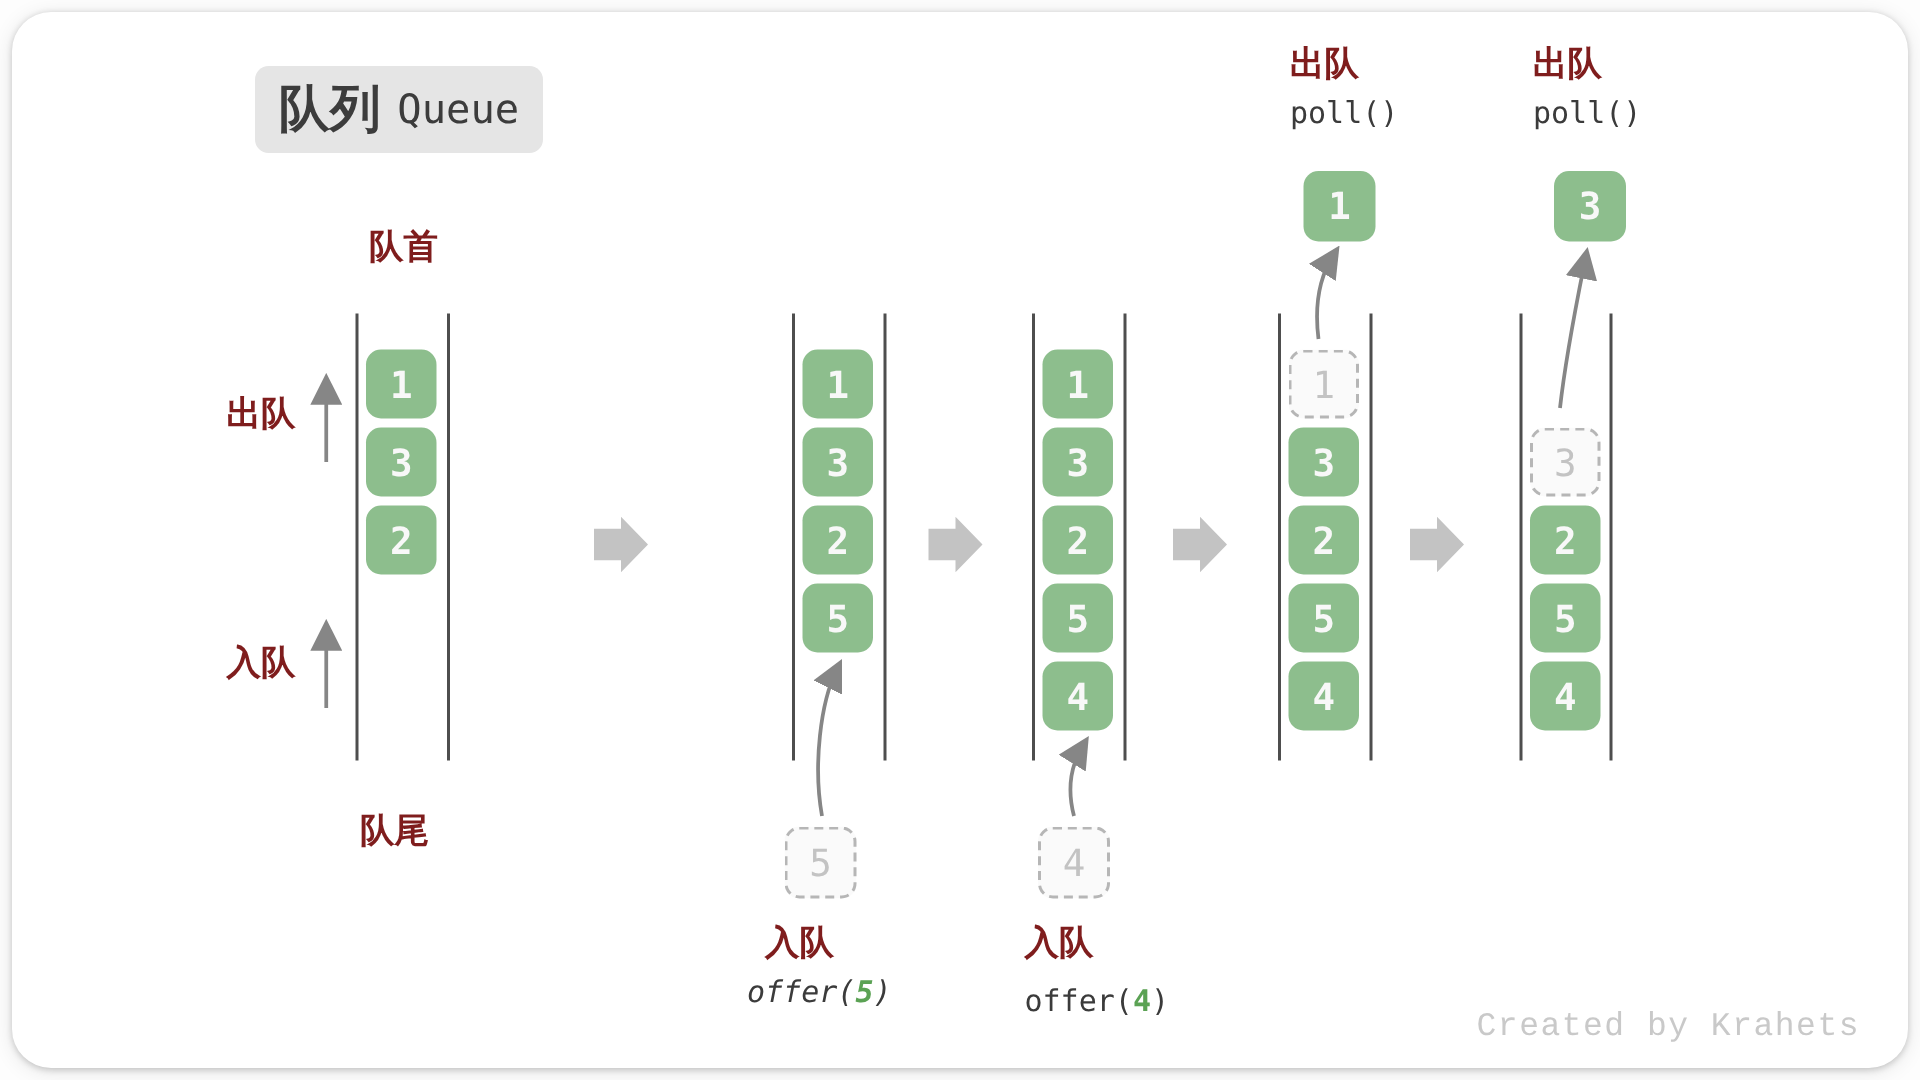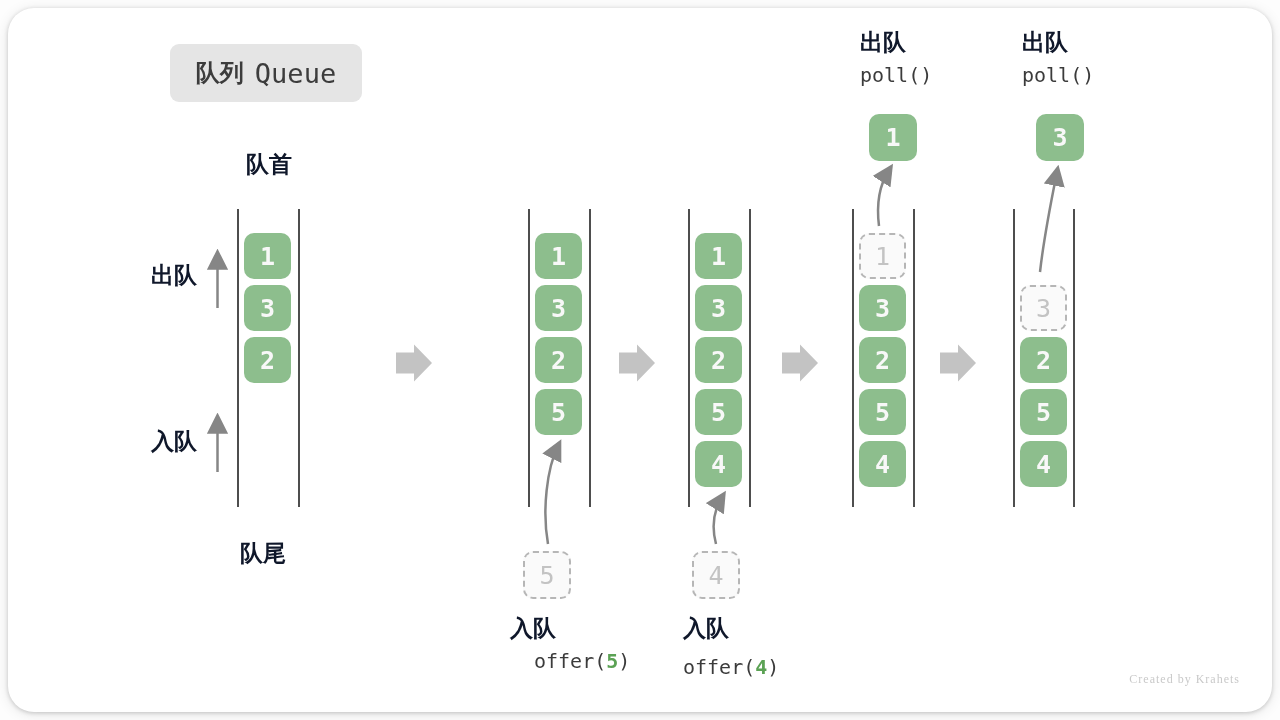--- a/index.html
+++ b/index.html
@@ -14,24 +14,24 @@
   }
   #arrow-layer{position:absolute;left:0;top:0;width:1280px;height:720px;pointer-events:none;}
   .thin-arrow{fill:none;stroke:#868686;stroke-width:2.5px;}
   .block-arrow{fill:#c3c3c3;}
 
   .badge{
     position:absolute;left:170px;top:44px;width:192px;height:58px;
     background:#e5e5e5;border-radius:9px;
     display:flex;align-items:center;justify-content:center;gap:11px;
   }
-  .badge .zh{font-weight:700;font-size:24px;color:#3c3c3c;}
+  .badge .zh{font-weight:700;font-size:34px;color:#3c3c3c;}
   .badge .en{font-family:"DejaVu Sans Mono",monospace;font-size:27px;color:#3c3c3c;}
 
-  .cjk-label{position:absolute;font-weight:700;font-size:23px;color:#0f172a;white-space:nowrap;line-height:1.1;}
+  .cjk-label{position:absolute;font-weight:700;font-size:23px;color:#7f1d1d;white-space:nowrap;line-height:1.1;}
   #label-front{left:246px;top:152px;}
   #label-rear{left:240px;top:541px;}
   #label-dequeue{left:151px;top:263px;}
   #label-enqueue{left:151px;top:429px;}
 
   .code{
     position:absolute;font-family:"DejaVu Sans Mono",monospace;
     font-size:20px;color:#3b3b3b;white-space:nowrap;line-height:1.1;
   }
   .code .arg{color:#5ba254;font-weight:700;}
@@ -42,21 +42,21 @@
     position:absolute;width:47px;height:46px;border-radius:10px;
     display:flex;align-items:center;justify-content:center;
     font-family:"DejaVu Sans Mono",monospace;font-size:25px;
     box-sizing:border-box;
   }
   .box.green{background:#8dbe8d;color:#f8f8f8;font-weight:700;}
   .box.dashed{background:#fafafa;border:2px dashed #b6b6b6;color:#c3c3c3;}
 
   .watermark{
     position:absolute;top:672px;right:40px;
-    font-family:Liberation Serif, serif;font-size:12px;
+    font-family:Liberation Mono, monospace;font-size:22px;
     color:#c9c9c9;letter-spacing:1px;
   }
 </style>
 </head>
 <body>
 
 <div id="canvas">
   <div class="card"></div>
 
   <svg id="arrow-layer" viewBox="0 0 1280 720" xmlns="http://www.w3.org/2000/svg">
@@ -119,21 +119,21 @@
       <div class="box green" style="left: 1020px; top: 337px;">2</div>
       <div class="box green" style="left: 1020px; top: 389px;">5</div>
       <div class="box green" style="left: 1020px; top: 441px;">4</div>
       <div class="cjk-label" style="left: 860px; top: 30px;">出队</div>
       <div class="code" style="left: 860px; top: 64px;">poll()</div>
       <div class="box green" style="left: 869px; top: 114px; width: 48px; height: 47px;">1</div>
       <div class="cjk-label" style="left: 1022px; top: 30px;">出队</div>
       <div class="code" style="left: 1022px; top: 64px;">poll()</div>
       <div class="box green" style="left: 1036px; top: 114px; width: 48px; height: 47px;">3</div>
       <div class="cjk-label" style="left: 510px; top: 616px;">入队</div>
-      <div class="code" style="left: 534px; top: 650px;"><span>offer(</span><span class="arg">5</span><span>)</span></div>
+      <div class="code" style="left: 498px; top: 650px; font-style: italic;"><span>offer(</span><span class="arg">5</span><span>)</span></div>
       <div class="box dashed" style="left: 523px; top: 551px; width: 48px; height: 48px;">5</div>
       <div class="cjk-label" style="left: 683px; top: 616px;">入队</div>
       <div class="code" style="left: 683px; top: 656px;"><span>offer(</span><span class="arg">4</span><span>)</span></div>
       <div class="box dashed" style="left: 692px; top: 551px; width: 48px; height: 48px;">4</div>
     </div>
 
   <div class="watermark">Created by Krahets</div>
 </div>
 
 </body></html>

